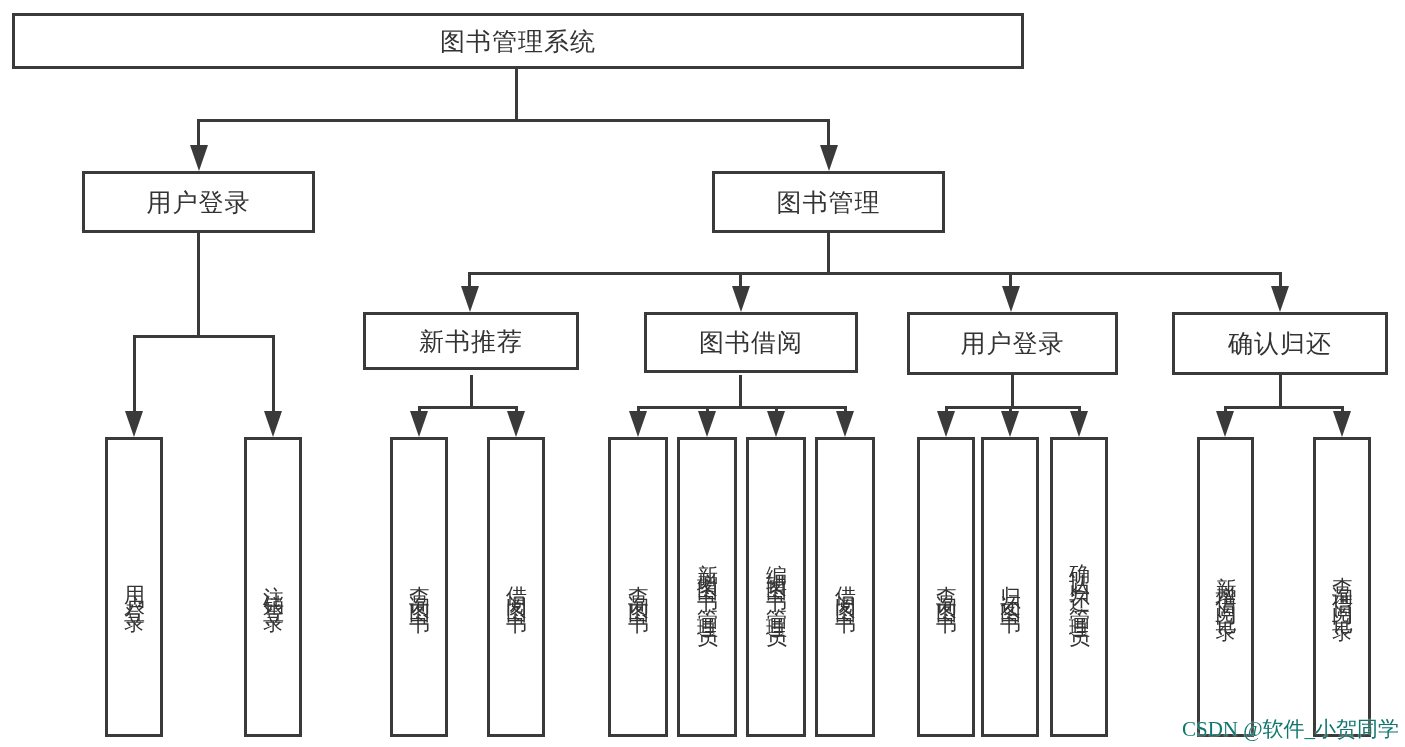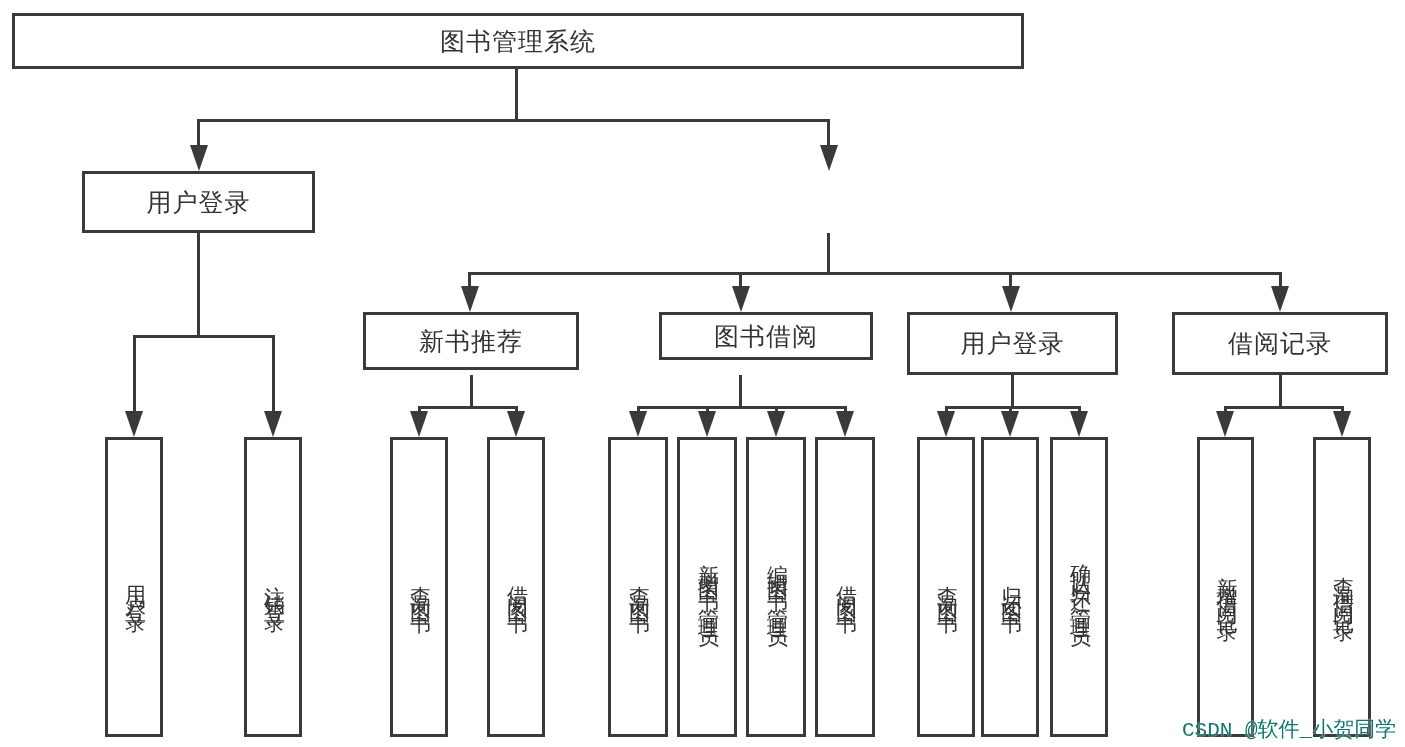--- a/index.html
+++ b/index.html
@@ -1,20 +1,20 @@
 <!DOCTYPE html>
 <html><head>
 <meta charset="utf-8">
 <style>
   html,body{margin:0;padding:0;background:#ffffff;}
   #stage{
     position:relative;
     width:1405px;height:747px;
     background:#ffffff;
-    font-family:Liberation Mono, monospace;
+    font-family:Liberation Serif, serif;
     color:#333333;
     overflow:hidden;
   }
   .box{
     position:absolute;
     box-sizing:border-box;
     border:3px solid #3a3a3a;
     background:#ffffff;
     display:flex;
     align-items:center;
@@ -55,43 +55,44 @@
   <div class="box hnode" style="left:12px;top:13px;width:1012px;height:56px">图书管理系统</div>
 
   <div class="vline" style="left:515px;top:69px;height:52px"></div>
   <div class="hline" style="left:197px;top:119px;width:633px"></div>
   <div class="vline" style="left:197px;top:119px;height:28px"></div>
   <div class="head" style="left:190px;top:145px"></div>
   <div class="vline" style="left:827px;top:119px;height:28px"></div>
   <div class="head" style="left:820px;top:145px"></div>
 
   <div class="box hnode" style="left:82px;top:171px;width:233px;height:62px">用户登录</div>
+  <div class="box hnode" style="left:712px;top:171px;width:233px;height:62px">图书管理</div>
 
   <div class="vline" style="left:197px;top:233px;height:104px"></div>
   <div class="hline" style="left:133px;top:335px;width:142px"></div>
   <div class="vline" style="left:133px;top:335px;height:78px"></div>
   <div class="head" style="left:125px;top:411px"></div>
   <div class="vline" style="left:272px;top:335px;height:78px"></div>
   <div class="head" style="left:264px;top:411px"></div>
 
   <div class="vline" style="left:827px;top:233px;height:41px"></div>
   <div class="hline" style="left:468px;top:272px;width:813px"></div>
   <div class="vline" style="left:468px;top:272px;height:16px"></div>
   <div class="head" style="left:461px;top:286px"></div>
   <div class="vline" style="left:739px;top:272px;height:16px"></div>
   <div class="head" style="left:732px;top:286px"></div>
   <div class="vline" style="left:1009px;top:272px;height:16px"></div>
   <div class="head" style="left:1002px;top:286px"></div>
   <div class="vline" style="left:1279px;top:272px;height:16px"></div>
   <div class="head" style="left:1271px;top:286px"></div>
 
   <div class="box hnode" style="left:363px;top:312px;width:216px;height:58px">新书推荐</div>
-  <div class="box hnode" style="left:659px;top:312px;width:214px;height:48px">图书借阅</div>
+  <div class="box hnode" style="left:644px;top:312px;width:214px;height:61px">图书借阅</div>
   <div class="box hnode" style="left:907px;top:312px;width:211px;height:63px">用户登录</div>
-  <div class="box hnode" style="left:1172px;top:312px;width:216px;height:63px">借阅记录</div>
+  <div class="box hnode" style="left:1172px;top:312px;width:216px;height:63px">确认归还</div>
 
   <div class="vline" style="left:470px;top:375px;height:33px"></div>
   <div class="hline" style="left:418px;top:406px;width:100px"></div>
   <div class="vline" style="left:418px;top:406px;height:8px"></div>
   <div class="head" style="left:410px;top:411px"></div>
   <div class="vline" style="left:515px;top:406px;height:8px"></div>
   <div class="head" style="left:507px;top:411px"></div>
 
   <div class="vline" style="left:739px;top:375px;height:33px"></div>
   <div class="hline" style="left:637px;top:406px;width:210px"></div>

